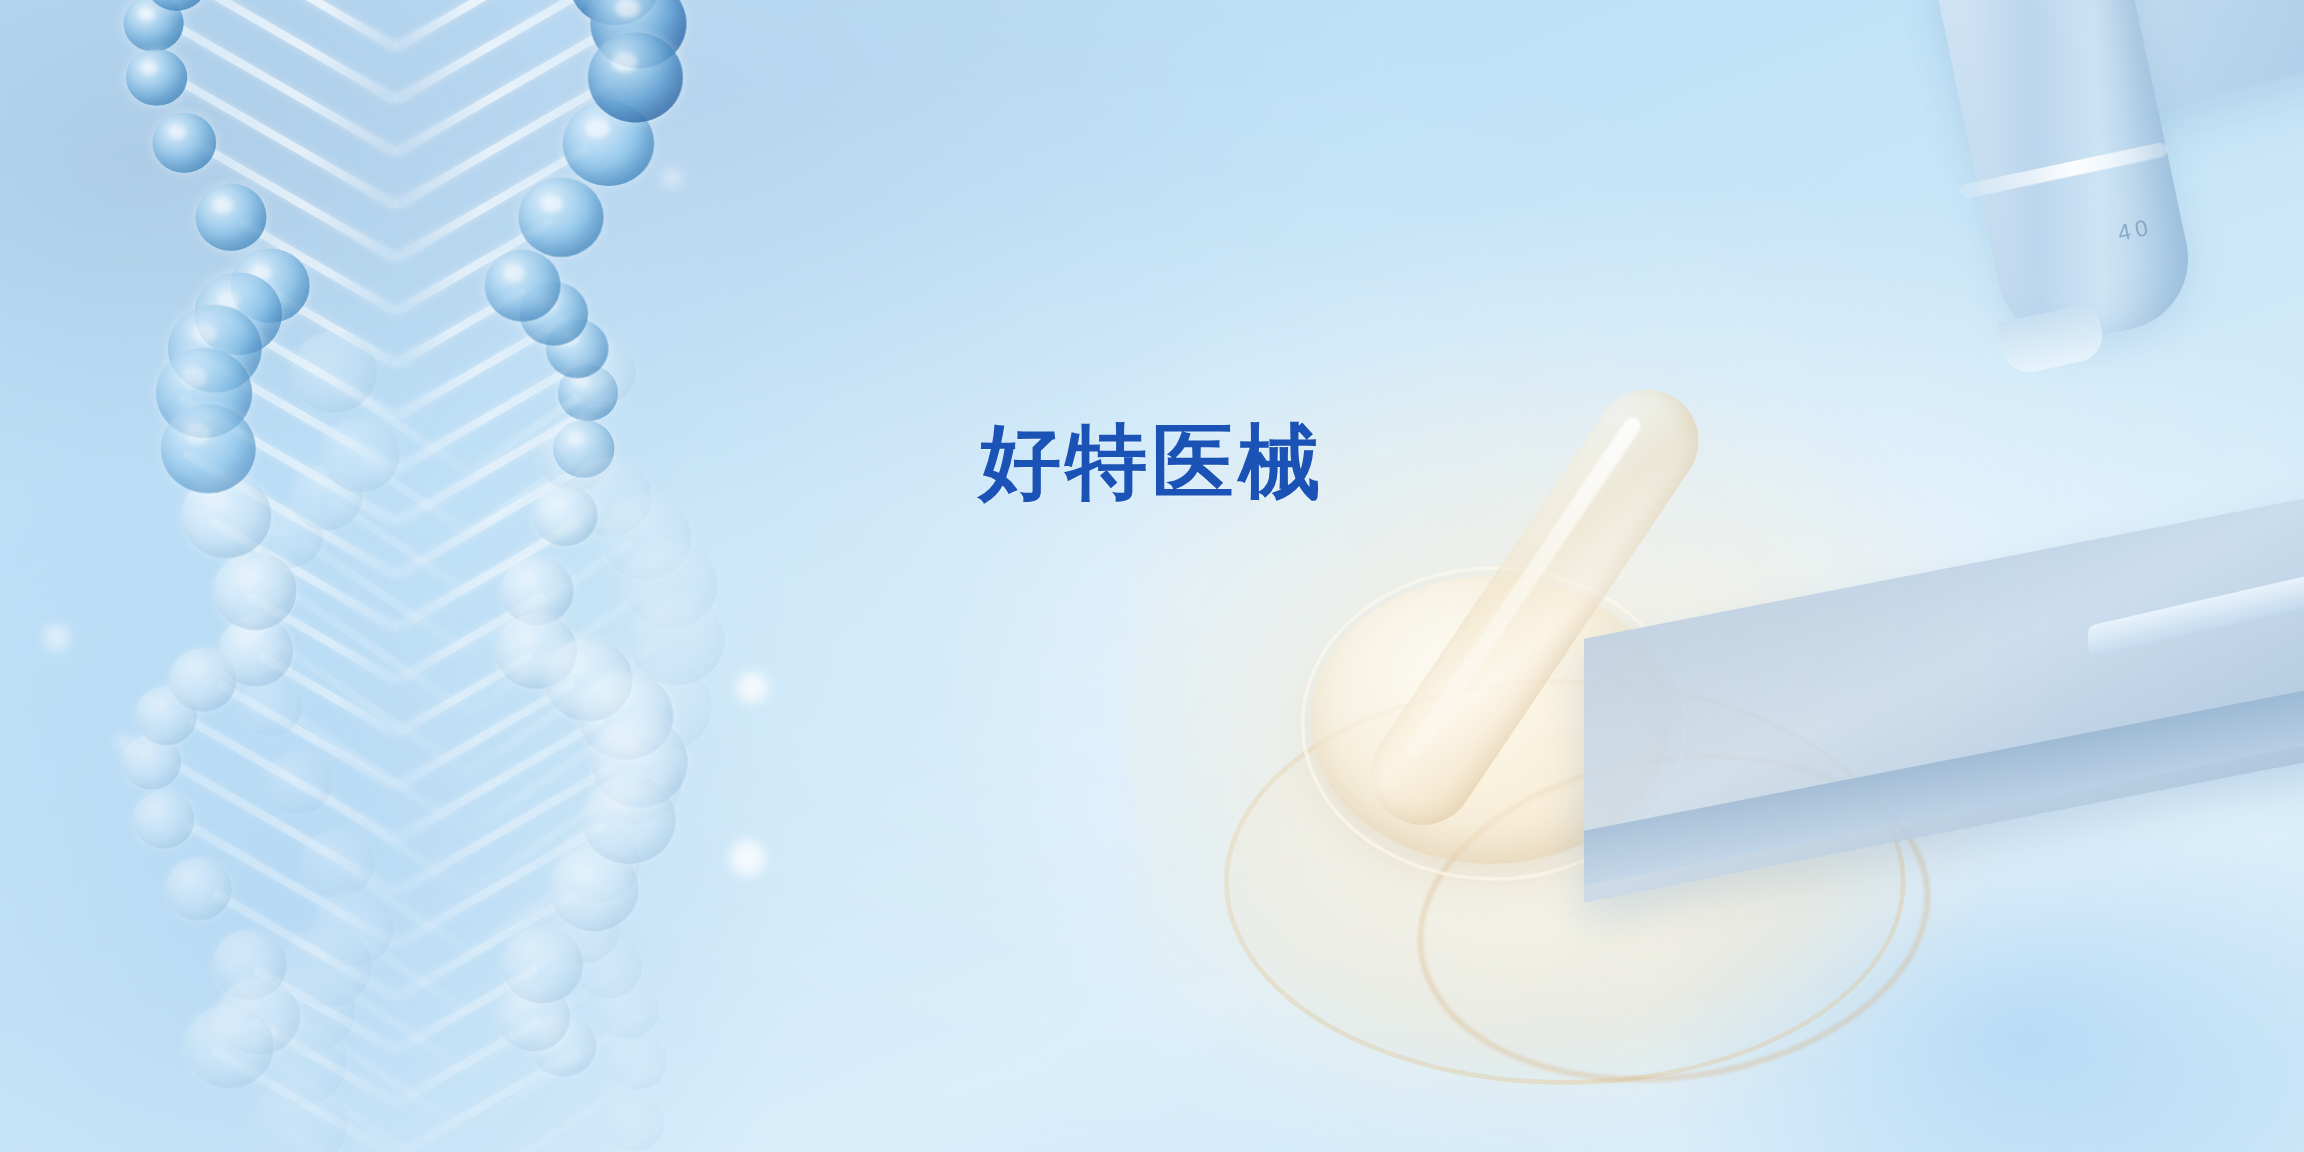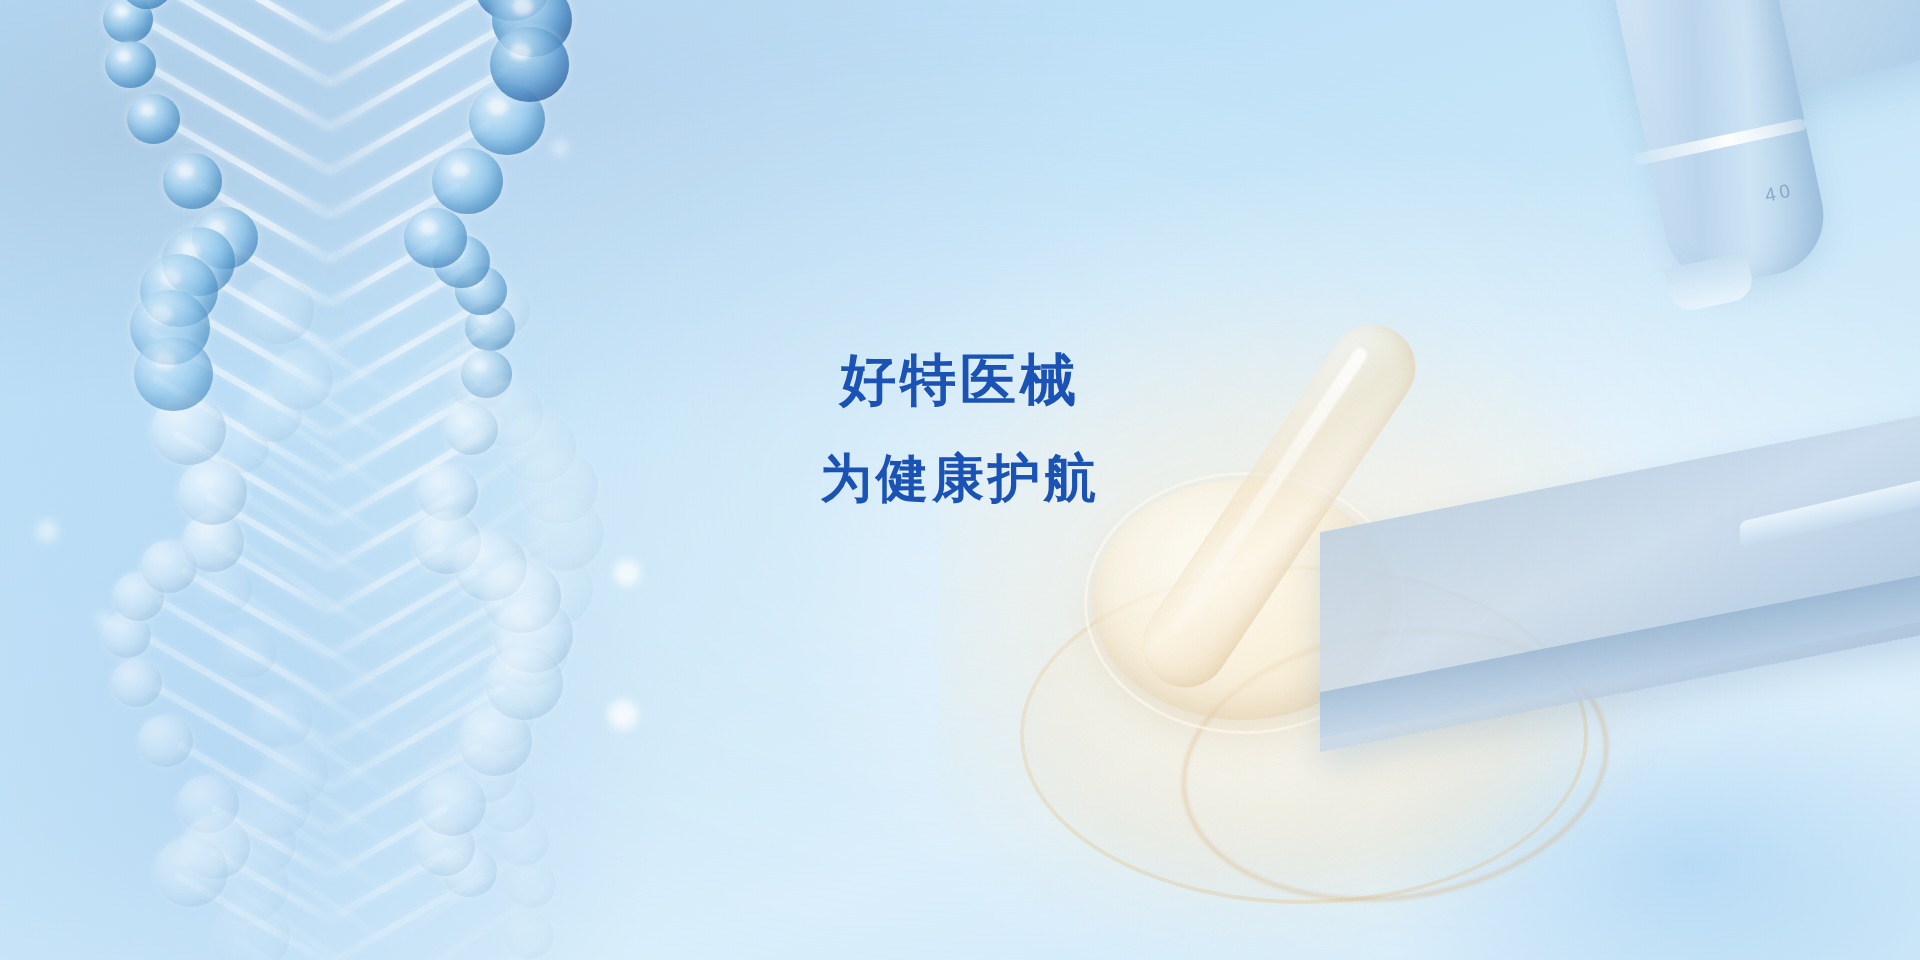--- a/index.html
+++ b/index.html
@@ -155,21 +155,21 @@
     background:radial-gradient(ellipse 1000px 640px at 52% 52%, rgba(255,255,255,.30) 0%, rgba(255,255,255,.06) 55%, rgba(255,255,255,0) 78%);
     pointer-events:none;
   }
 
   
   .copy{
     position:absolute;left:0;right:0;top:352px;text-align:center;z-index:20;
     font-family:"DejaVu Sans","Liberation Sans",sans-serif;
   }
   .title{
-    font-size:56px;font-weight:bold;line-height:1;letter-spacing:4px;
+    font-size:68px;font-weight:bold;line-height:1;letter-spacing:4px;
     color:#1a52b5;margin:0;
     text-shadow:0 1px 2px rgba(255,255,255,.35);
   }
   .subtitle{
     font-size:51px;font-weight:normal;line-height:1;letter-spacing:3px;
     color:#1f57b8;margin:62px 0 0 0;
   }
   .tagline{
     font-size:52px;font-weight:bold;line-height:1;letter-spacing:4px;
     color:#1a52b5;margin:44px 0 0 0;
@@ -361,16 +361,15 @@
   <div class="bokeh" style="left:608px;top:700px;width:30px;height:30px;"></div>
   <div class="bokeh" style="left:470px;top:290px;width:18px;height:18px;opacity:.7;"></div>
   <div class="bokeh" style="left:552px;top:140px;width:16px;height:16px;opacity:.6;"></div>
   <div class="bokeh" style="left:36px;top:520px;width:22px;height:22px;opacity:.65;"></div>
   <div class="bokeh" style="left:96px;top:612px;width:14px;height:14px;opacity:.55;"></div>
 
   <div class="soft"></div>
 
   <div class="copy">
     <h1 class="title">好特医械</h1>
-    <p class="tagline">为健康护航</p>
   </div>
 
 </div>
 
 </body></html>

